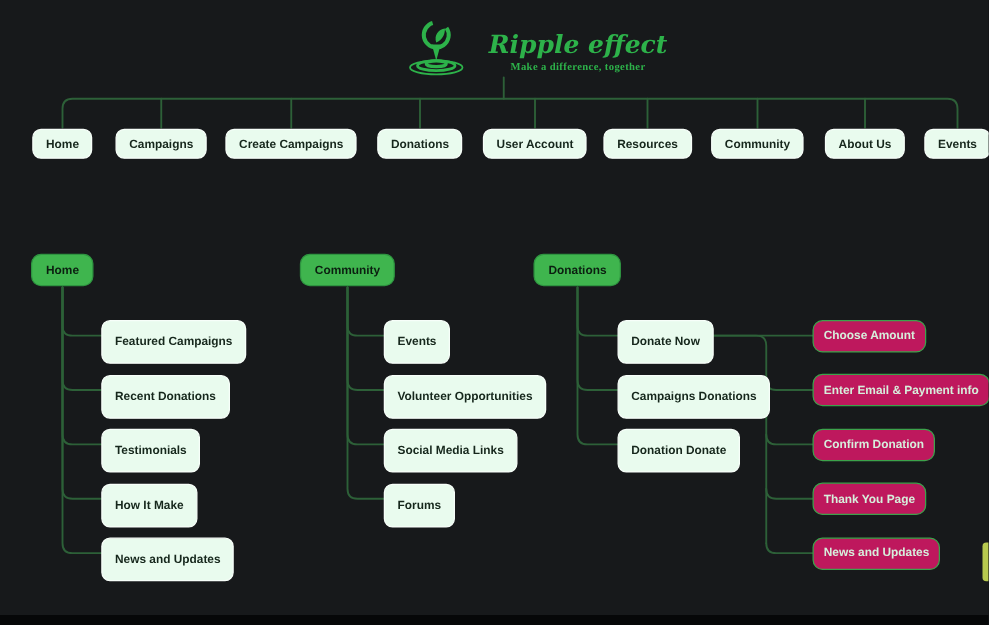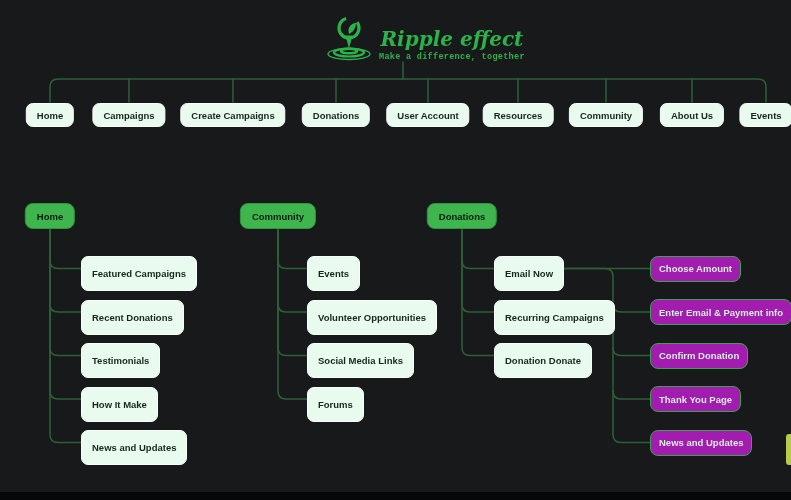--- a/index.html
+++ b/index.html
@@ -7,29 +7,29 @@
     position:relative;
     width:791px;height:500px;
     background:#17191b;
     overflow:hidden;
     font-family:"Liberation Sans",sans-serif;
   }
   .connectors{position:absolute;left:0;top:0;width:791px;height:500px;}
   .connectors path{fill:none;stroke:#2d6038;stroke-width:1.5;stroke-linecap:round;}
 
   
-  .logo{position:absolute;left:323px;top:15px;display:flex;align-items:flex-end;gap:4px;}
+  .logo{position:absolute;left:323px;top:15px;display:flex;align-items:center;gap:16px;}
   .logo-icon{width:52px;height:47px;}
   .logo-text{display:flex;flex-direction:column;align-items:center;margin-top:4px;}
   .logo-title{
     font-family:"DejaVu Serif",serif;font-style:italic;font-weight:bold;
     font-size:20px;line-height:22px;color:#2db24a;white-space:nowrap;
   }
   .logo-tagline{
-    font-family:Liberation Mono, monospace;font-weight:bold;
+    font-family:Liberation Serif, serif;font-weight:bold;
     font-size:8.5px;letter-spacing:0.3px;color:#2db24a;white-space:nowrap;margin-top:2px;
   }
 
   
   .node{
     position:absolute;
     display:flex;align-items:center;justify-content:center;
     white-space:nowrap;
     font-size:9.5px;font-weight:bold;
     box-sizing:border-box;
@@ -42,21 +42,21 @@
   }
   .n-top{height:24px;transform:translateX(-50%);}
   .n-green{
     background:#3fb54e;color:#0b1f10;
     border:1px solid #2e9440;
     height:26px;padding:0 11px;
     transform:translateX(-50%);
     border-radius:8px;
   }
   .n-dark{
-    background:#a21caf;color:#d7efdc;
+    background:#be185d;color:#d7efdc;
     border:1.5px solid #3ca24b;
     height:26px;padding:0 8px;
     border-radius:8px;
   }
 
   .bottom-strip{position:absolute;left:0;top:492px;width:791px;height:8px;background:#060708;}
   .edge-sliver{position:absolute;right:0;top:434px;width:5px;height:31px;background:#b7c94f;border-radius:3px 0 0 3px;}
 </style>
 </head>
 <body>
@@ -133,22 +133,22 @@
   <div class="node n-light" style="left:81px;top:299.5px">Recent Donations</div>
   <div class="node n-light" style="left:81px;top:343px">Testimonials</div>
   <div class="node n-light" style="left:81px;top:386.5px">How It Make</div>
   <div class="node n-light" style="left:81px;top:430px">News and Updates</div>
 
   <div class="node n-light" style="left:307px;top:256px">Events</div>
   <div class="node n-light" style="left:307px;top:299.5px">Volunteer Opportunities</div>
   <div class="node n-light" style="left:307px;top:343px">Social Media Links</div>
   <div class="node n-light" style="left:307px;top:386.5px">Forums</div>
 
-  <div class="node n-light" style="left:494px;top:256px">Email Now</div>
-  <div class="node n-light" style="left:494px;top:299.5px">Recurring Campaigns</div>
+  <div class="node n-light" style="left:494px;top:256px">Donate Now</div>
+  <div class="node n-light" style="left:494px;top:299.5px">Campaigns Donations</div>
   <div class="node n-light" style="left:494px;top:343px">Donation Donate</div>
 
   <div class="node n-dark" style="left:650px;top:255.5px">Choose Amount</div>
   <div class="node n-dark" style="left:650px;top:299px">Enter Email &amp; Payment info</div>
   <div class="node n-dark" style="left:650px;top:342.5px">Confirm Donation</div>
   <div class="node n-dark" style="left:650px;top:386px">Thank You Page</div>
   <div class="node n-dark" style="left:650px;top:429.5px">News and Updates</div>
 
   <div class="edge-sliver"></div>
   <div class="bottom-strip"></div>

